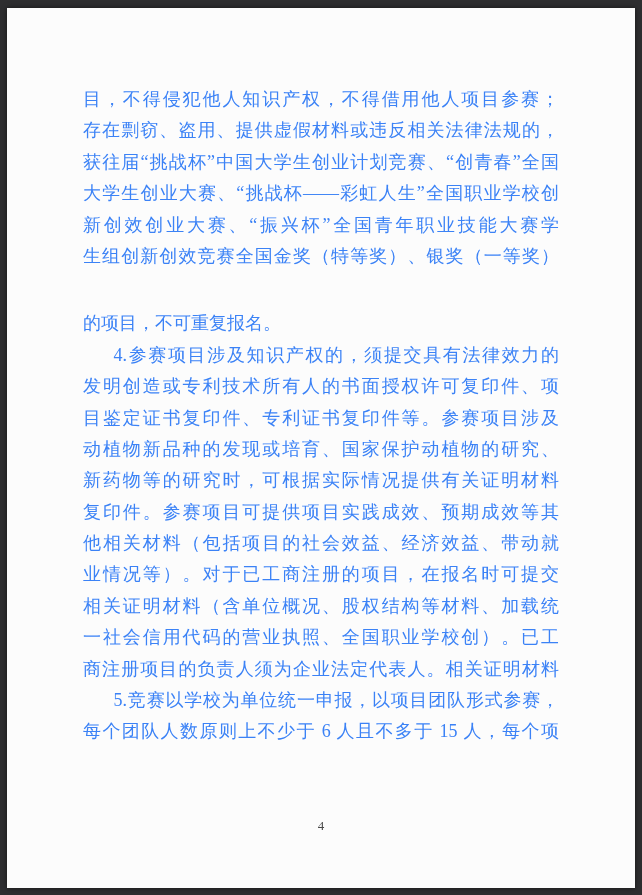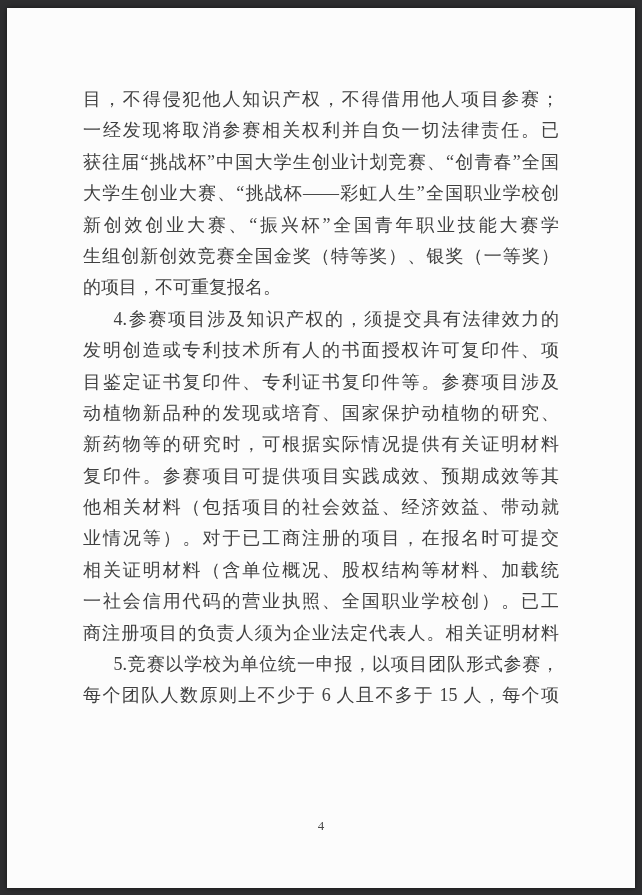--- a/index.html
+++ b/index.html
@@ -26,57 +26,58 @@
     width: 628px;
     height: 880px;
     background: #fcfcfc;
     box-shadow: 0 0 5px rgba(0,0,0,0.55);
   }
   .text-block {
     position: absolute;
     left: 76px;
     right: 76px;
     top: 76px;
-    color: #404040;
+    color: #3b82f6;
     font-size: 18px;
     line-height: 31.4px;
   }
   .line {
     height: 31.4px;
     overflow: hidden;
     text-align: justify;
     text-align-last: justify;
     word-break: keep-all;
     white-space: normal;
   }
   .line.indent {
     text-indent: 1.7em;
   }
   .line.last {
     text-align-last: left;
+    margin-top: 36px;
   }
   .page-number {
     position: absolute;
     left: 0;
     right: 0;
     top: 810px;
     text-align: center;
     font-size: 13px;
     line-height: 16px;
     color: #4a4a4a;
   }
 </style>
 </head>
 <body>
 
 <div class="frame">
   <div class="page">
     <div class="text-block">
         <div class="line">目，不得侵犯他人知识产权，不得借用他人项目参赛；</div>
-        <div class="line">一经发现将取消参赛相关权利并自负一切法律责任。已</div>
+        <div class="line">存在剽窃、盗用、提供虚假材料或违反相关法律法规的，</div>
         <div class="line">获往届“挑战杯”中国大学生创业计划竞赛、“创青春”全国</div>
         <div class="line">大学生创业大赛、“挑战杯——彩虹人生”全国职业学校创</div>
         <div class="line">新创效创业大赛、“振兴杯”全国青年职业技能大赛学</div>
         <div class="line">生组创新创效竞赛全国金奖（特等奖）、银奖（一等奖）</div>
         <div class="line last">的项目，不可重复报名。</div>
         <div class="line indent">4.参赛项目涉及知识产权的，须提交具有法律效力的</div>
         <div class="line">发明创造或专利技术所有人的书面授权许可复印件、项</div>
         <div class="line">目鉴定证书复印件、专利证书复印件等。参赛项目涉及</div>
         <div class="line">动植物新品种的发现或培育、国家保护动植物的研究、</div>
         <div class="line">新药物等的研究时，可根据实际情况提供有关证明材料</div>

